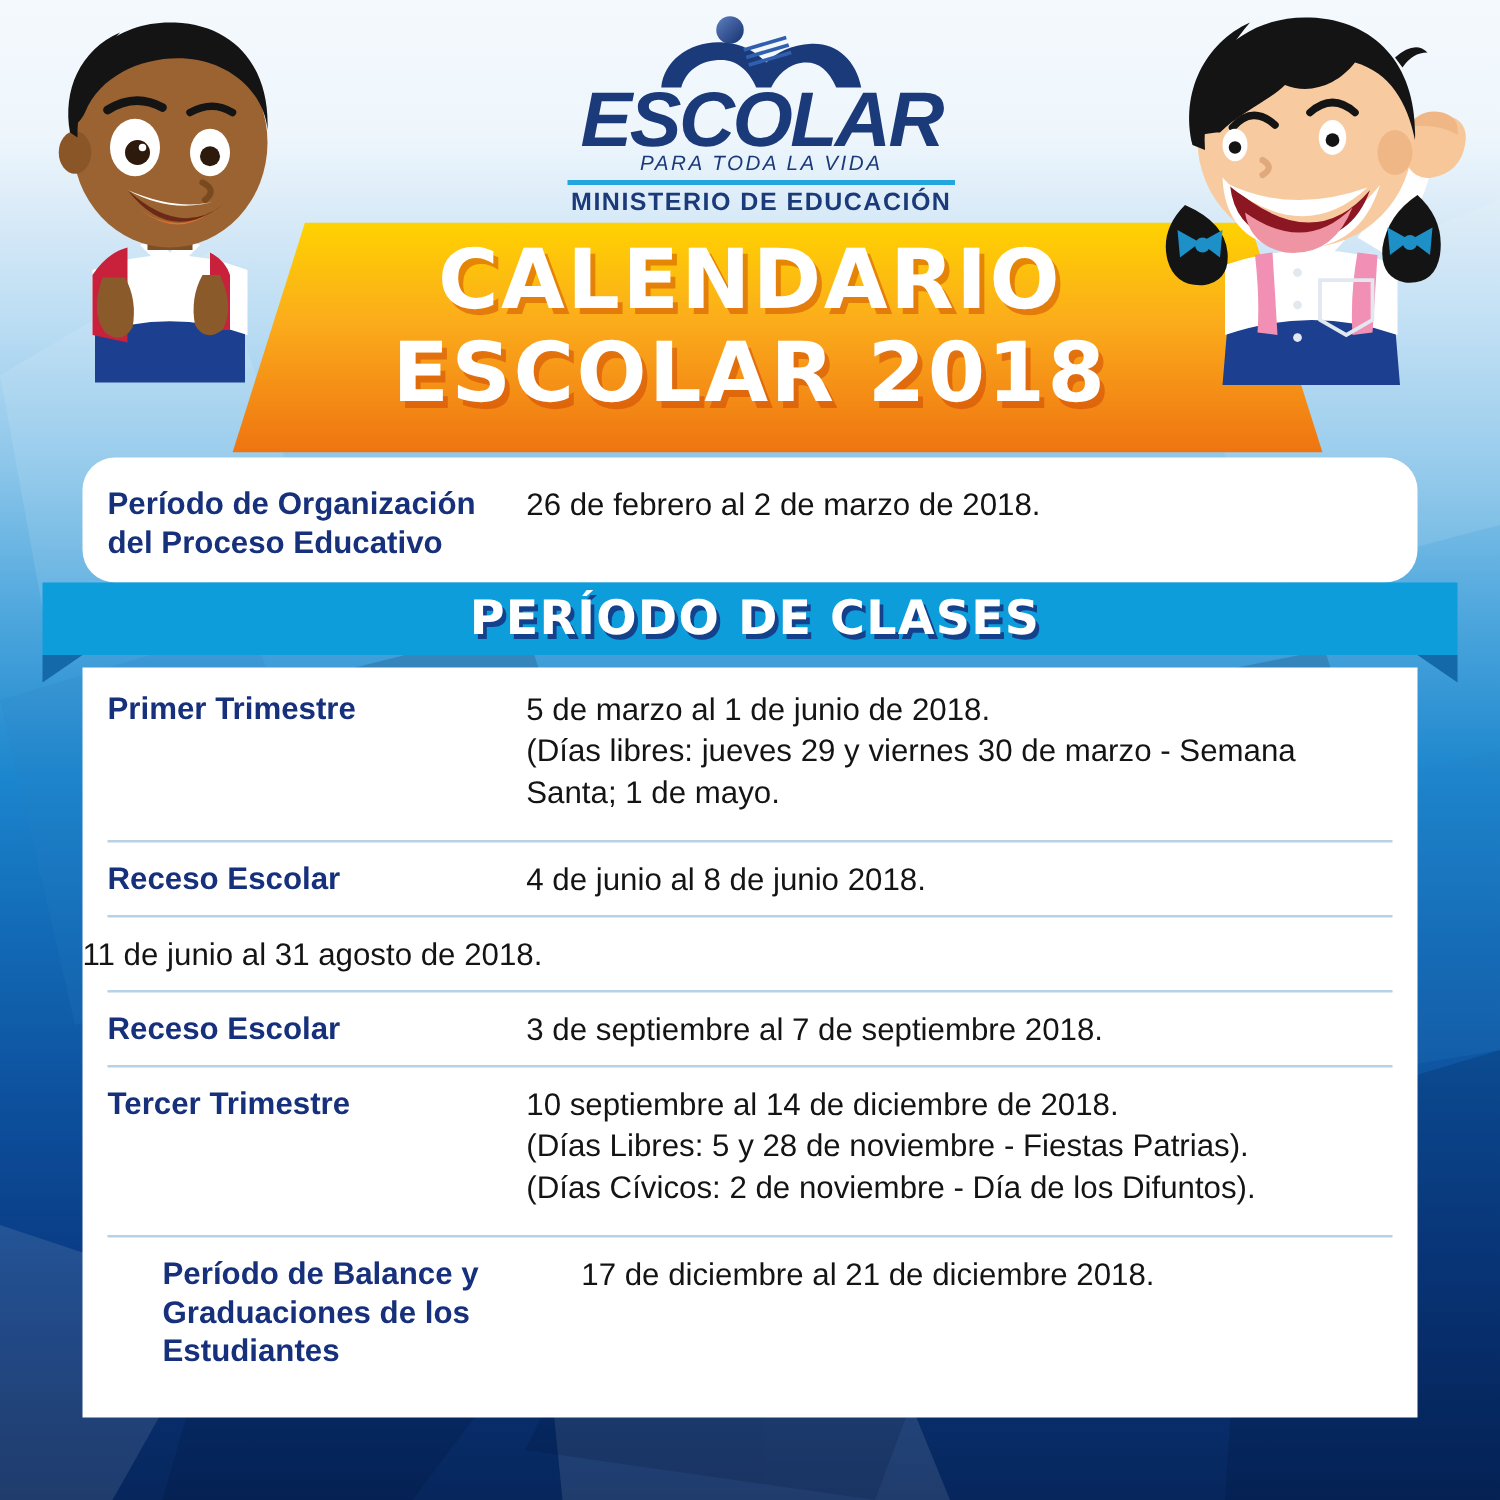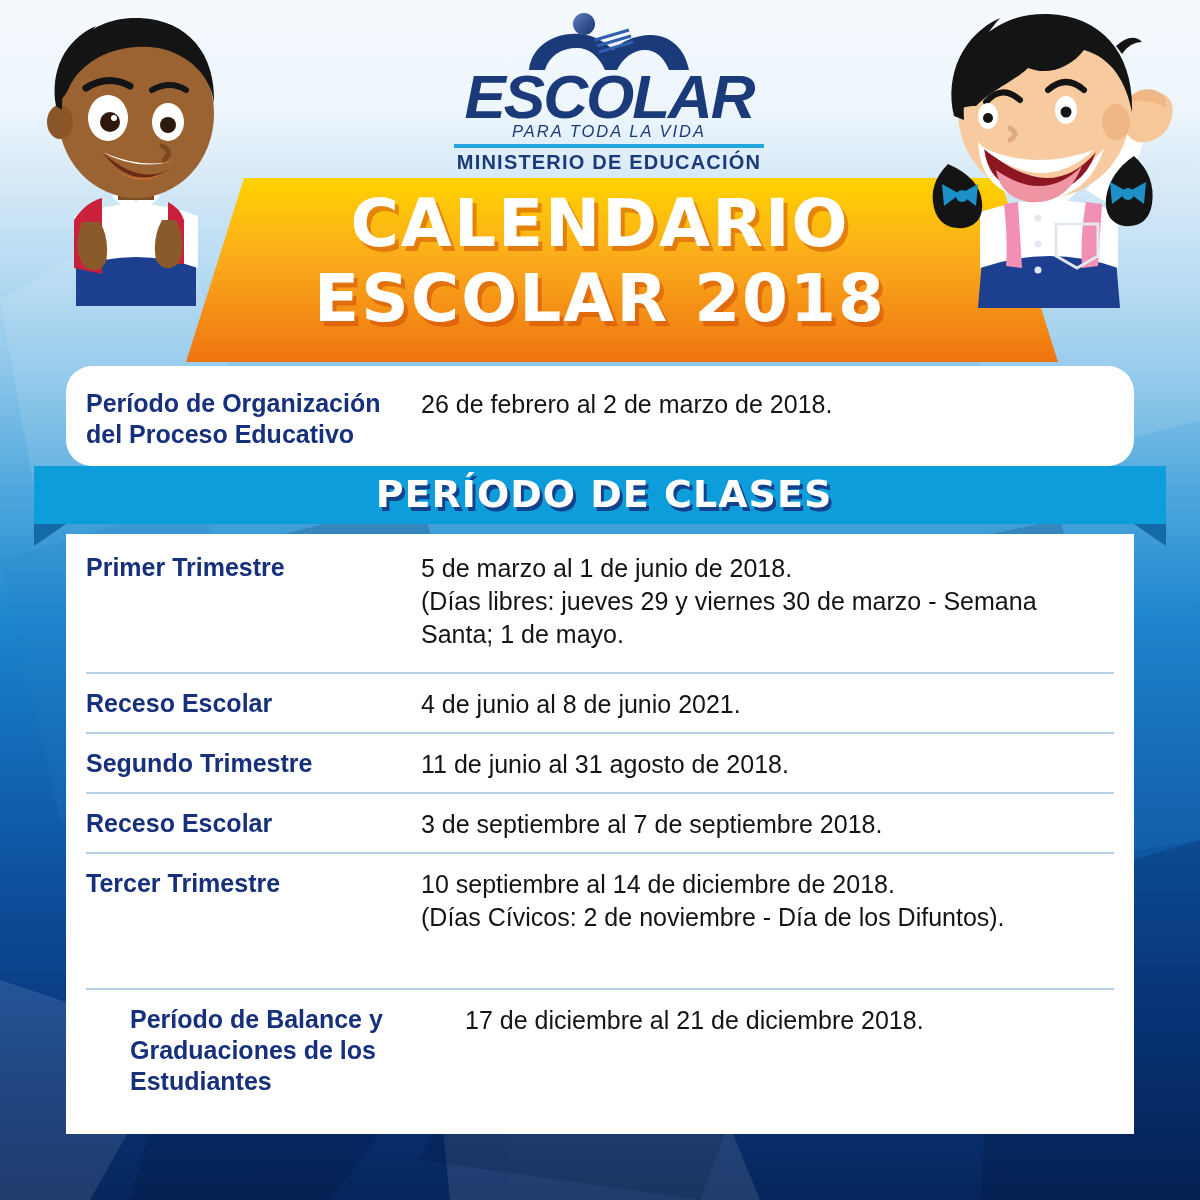--- a/index.html
+++ b/index.html
@@ -308,45 +308,45 @@
         <div>5 de marzo al 1 de junio de 2018.</div>
         <div>(Días libres: jueves 29 y viernes 30 de marzo - Semana</div>
         <div>Santa; 1 de mayo.</div>
       </div>
     </div>
 
     <div class="divider" style="top:138px;"></div>
     <div class="row" style="top:154px;">
       <div class="lbl">Receso Escolar</div>
       <div class="val">
-        <div>4 de junio al 8 de junio 2021.</div>
+        <div>4 de junio al 8 de junio 2018.</div>
       </div>
     </div>
 
     <div class="divider" style="top:198px;"></div>
     <div class="row" style="top:214px;">
-      <div class="lbl">Segundo Trimestre</div>
       <div class="val">
         <div>11 de junio al 31 agosto de 2018.</div>
       </div>
     </div>
 
     <div class="divider" style="top:258px;"></div>
     <div class="row" style="top:274px;">
       <div class="lbl">Receso Escolar</div>
       <div class="val">
         <div>3 de septiembre al 7 de septiembre 2018.</div>
       </div>
     </div>
 
     <div class="divider" style="top:318px;"></div>
     <div class="row" style="top:334px;">
       <div class="lbl">Tercer Trimestre</div>
       <div class="val">
         <div>10 septiembre al 14 de diciembre de 2018.</div>
+        <div>(Días Libres: 5 y 28 de noviembre - Fiestas Patrias).</div>
         <div>(Días Cívicos: 2 de noviembre - Día de los Difuntos).</div>
       </div>
     </div>
 
     <div class="divider" style="top:454px;"></div>
     <div class="row" style="top:470px;padding-left:44px;">
       <div class="lbl">
         <div>Período de Balance y</div>
         <div>Graduaciones de los</div>
         <div>Estudiantes</div>

